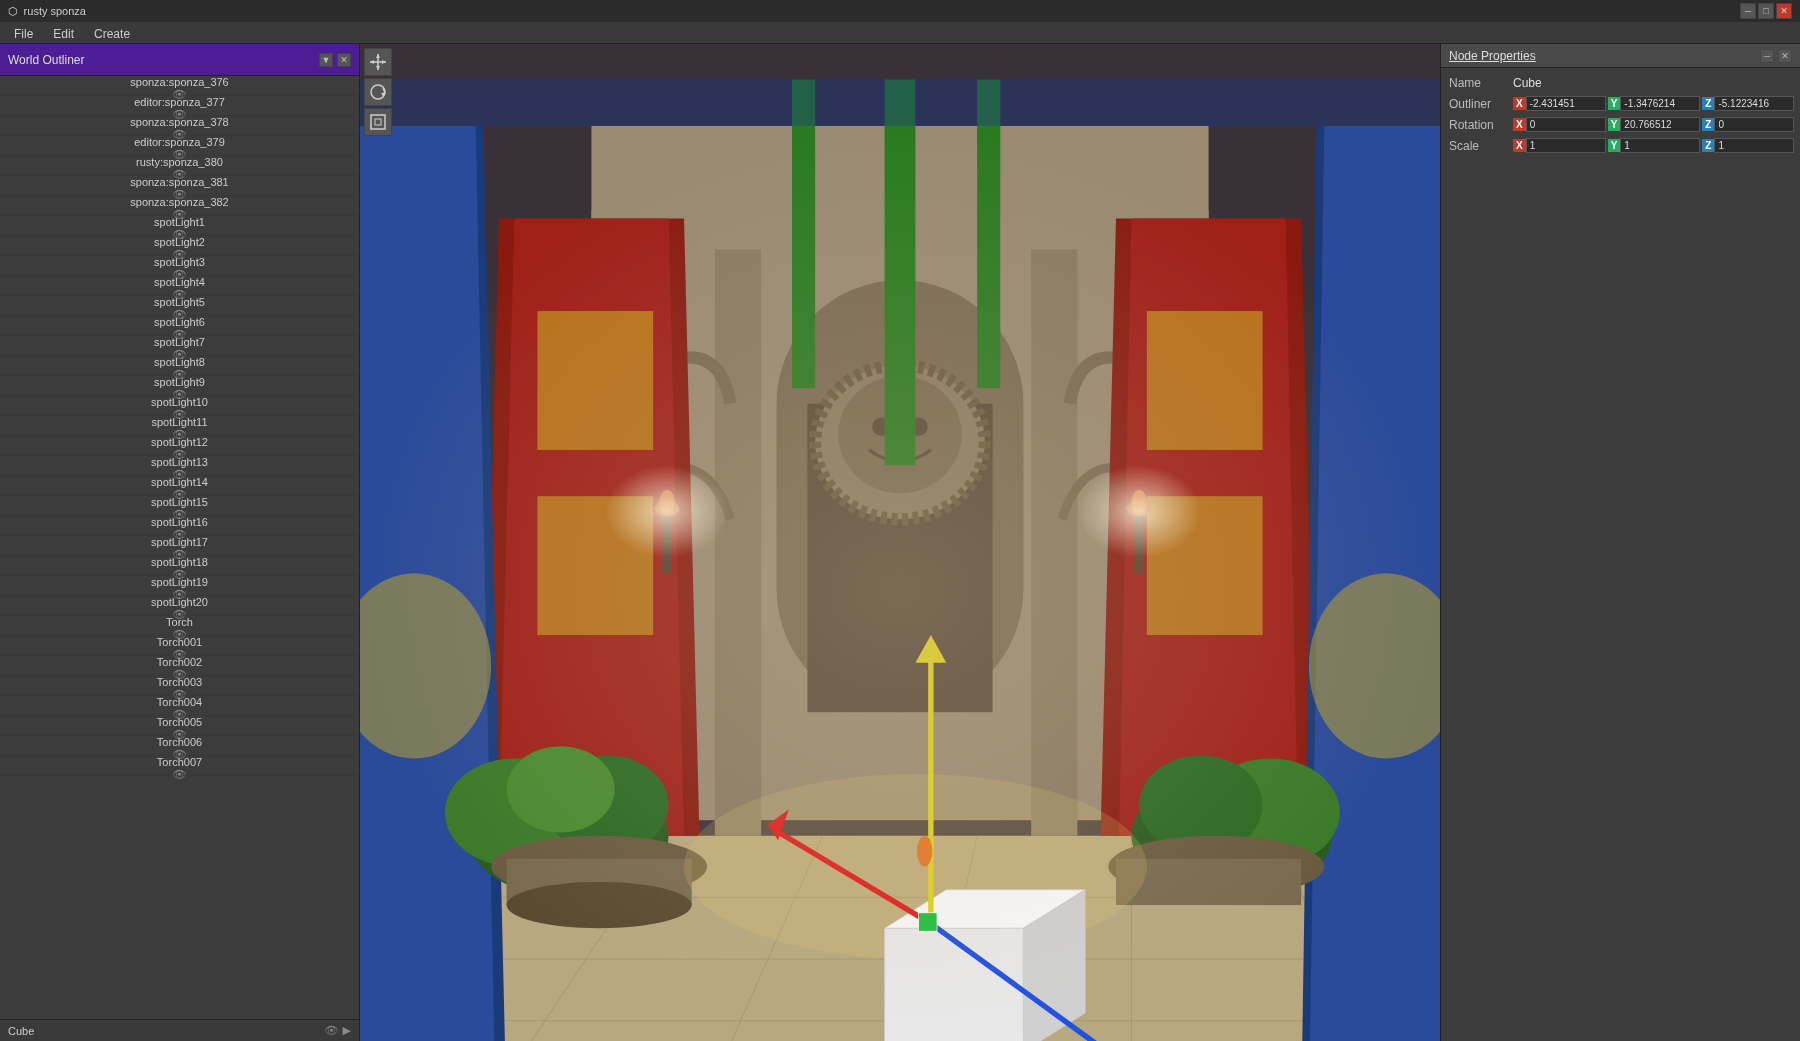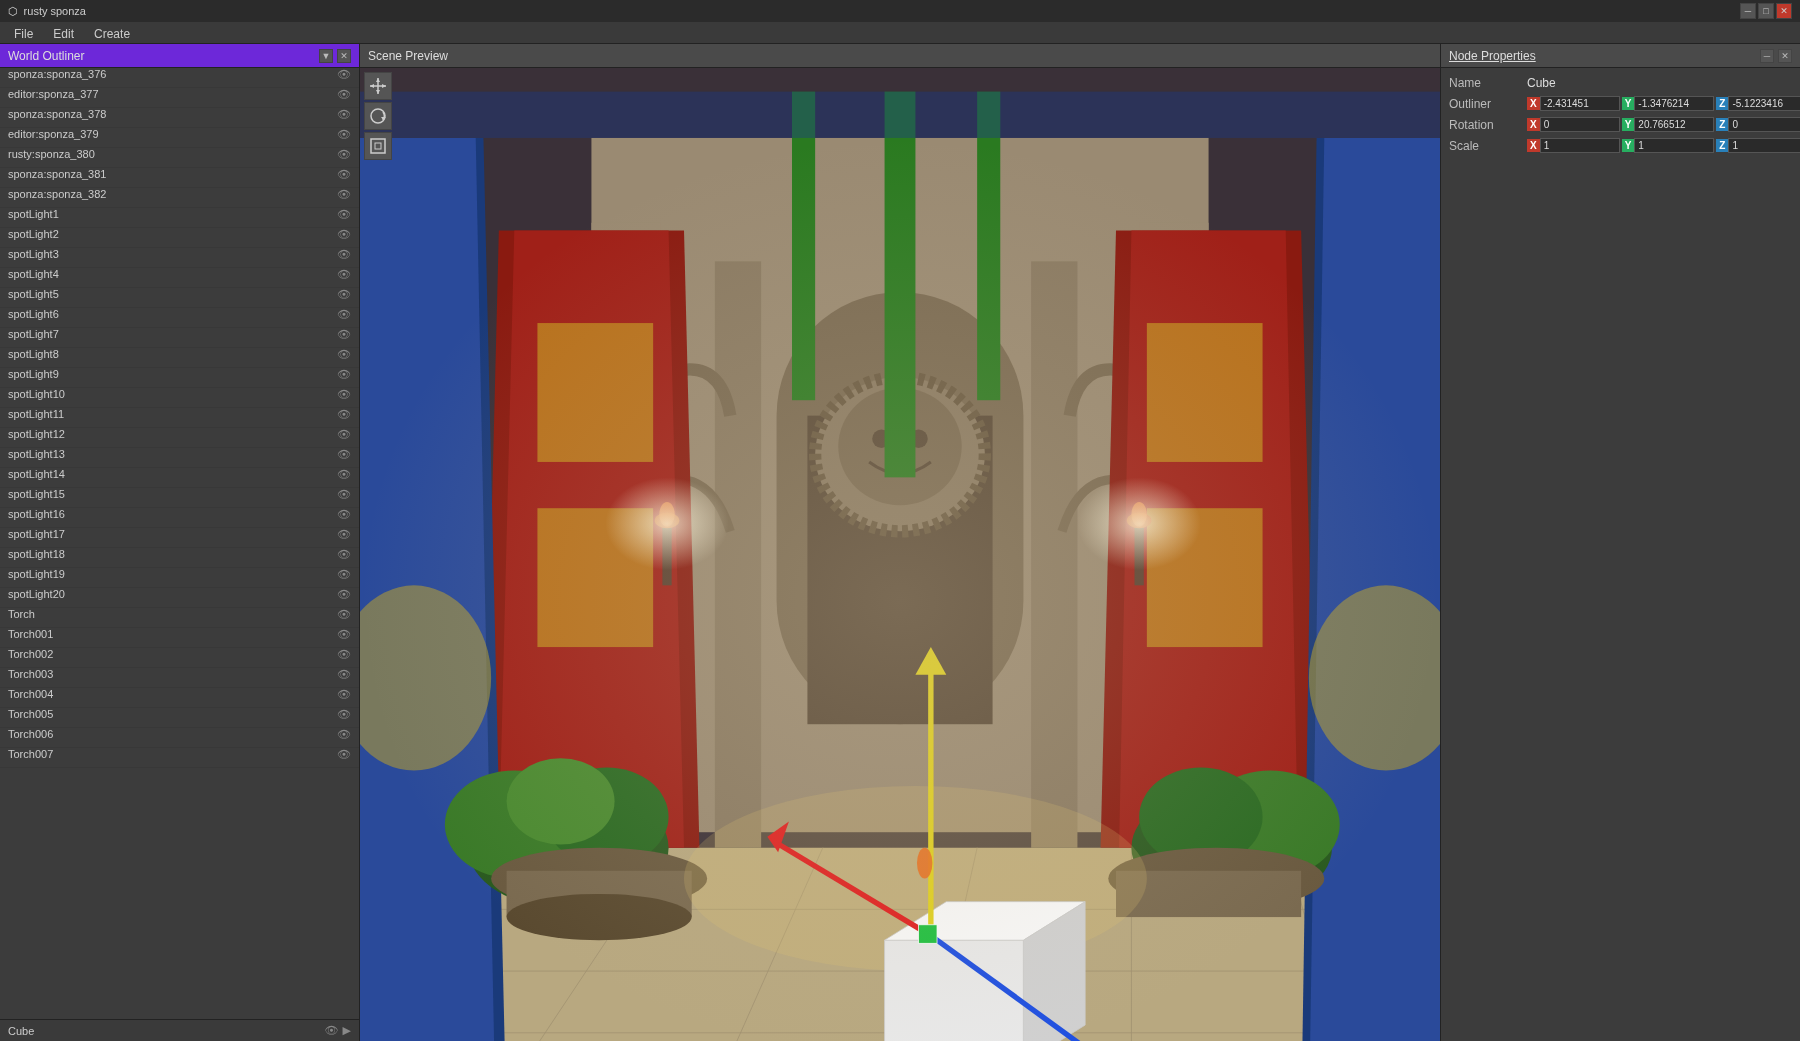--- a/index.html
+++ b/index.html
@@ -72,22 +72,22 @@
     
     #world-outliner {
       width: 360px;
       background: #3c3c3c;
       display: flex;
       flex-direction: column;
       border-right: 1px solid #222;
       flex-shrink: 0;
     }
     #outliner-header {
-      height: 24px;
-      background: #6d28d9;
+      height: 32px;
+      background: #4c1d95;
       display: flex;
       align-items: center;
       padding: 0 8px;
       justify-content: space-between;
       border-bottom: 1px solid #222;
     }
     #outliner-header-title {
       font-size: 12px;
       color: #ddd;
     }
@@ -111,25 +111,26 @@
       flex: 1;
       overflow-y: auto;
       overflow-x: hidden;
     }
     #outliner-list::-webkit-scrollbar { width: 8px; }
     #outliner-list::-webkit-scrollbar-track { background: #333; }
     #outliner-list::-webkit-scrollbar-thumb { background: #555; }
     .outliner-item {
       height: 20px;
       display: flex;
-      align-items: flex-start;
+      align-items: center;
       justify-content: space-between;
       padding: 0 8px 0 8px;
       cursor: pointer;
       border-bottom: 1px solid #383838;
+      flex-direction: column;
     }
     .outliner-item-name {
       font-size: 11px;
       color: #ccc;
     }
     .outliner-item-eye {
       color: #888;
       font-size: 11px;
     }
     #outliner-footer {
@@ -217,21 +218,21 @@
       color: #ddd;
       text-decoration: underline;
     }
     #props-content {
       padding: 8px;
     }
     .prop-row {
       display: flex;
       align-items: center;
       margin-bottom: 6px;
-      gap: 18px;
+      gap: 4px;
     }
     .prop-label {
       width: 60px;
       font-size: 12px;
       color: #bbb;
       flex-shrink: 0;
     }
     .prop-name-value {
       font-size: 12px;
       color: #ddd;
@@ -458,23 +459,20 @@
     <div id="outliner-footer">
       <span id="outliner-footer-name">Cube</span>
       <div style="display:flex;align-items:center;gap:4px;">
         <span style="color:#888;font-size:11px;">👁</span>
         <span style="color:#888;font-size:11px;">▶</span>
       </div>
     </div>
   </div>
 
   <div id="scene-preview">
-    <div id="scene-preview-header">
-      <span>Scene Preview</span>
-    </div>
     <div id="scene-canvas">
 
       
       <div id="gizmo-toolbar">
         <div class="gizmo-btn">
           <svg width="18" height="18" viewBox="0 0 18 18" fill="none">
             <line x1="9" y1="1" x2="9" y2="17" stroke="#ccc" stroke-width="1.5"></line>
             <line x1="1" y1="9" x2="17" y2="9" stroke="#ccc" stroke-width="1.5"></line>
             <polygon points="9,1 7,5 11,5" fill="#ccc"></polygon>
             <polygon points="9,17 7,13 11,13" fill="#ccc"></polygon>

